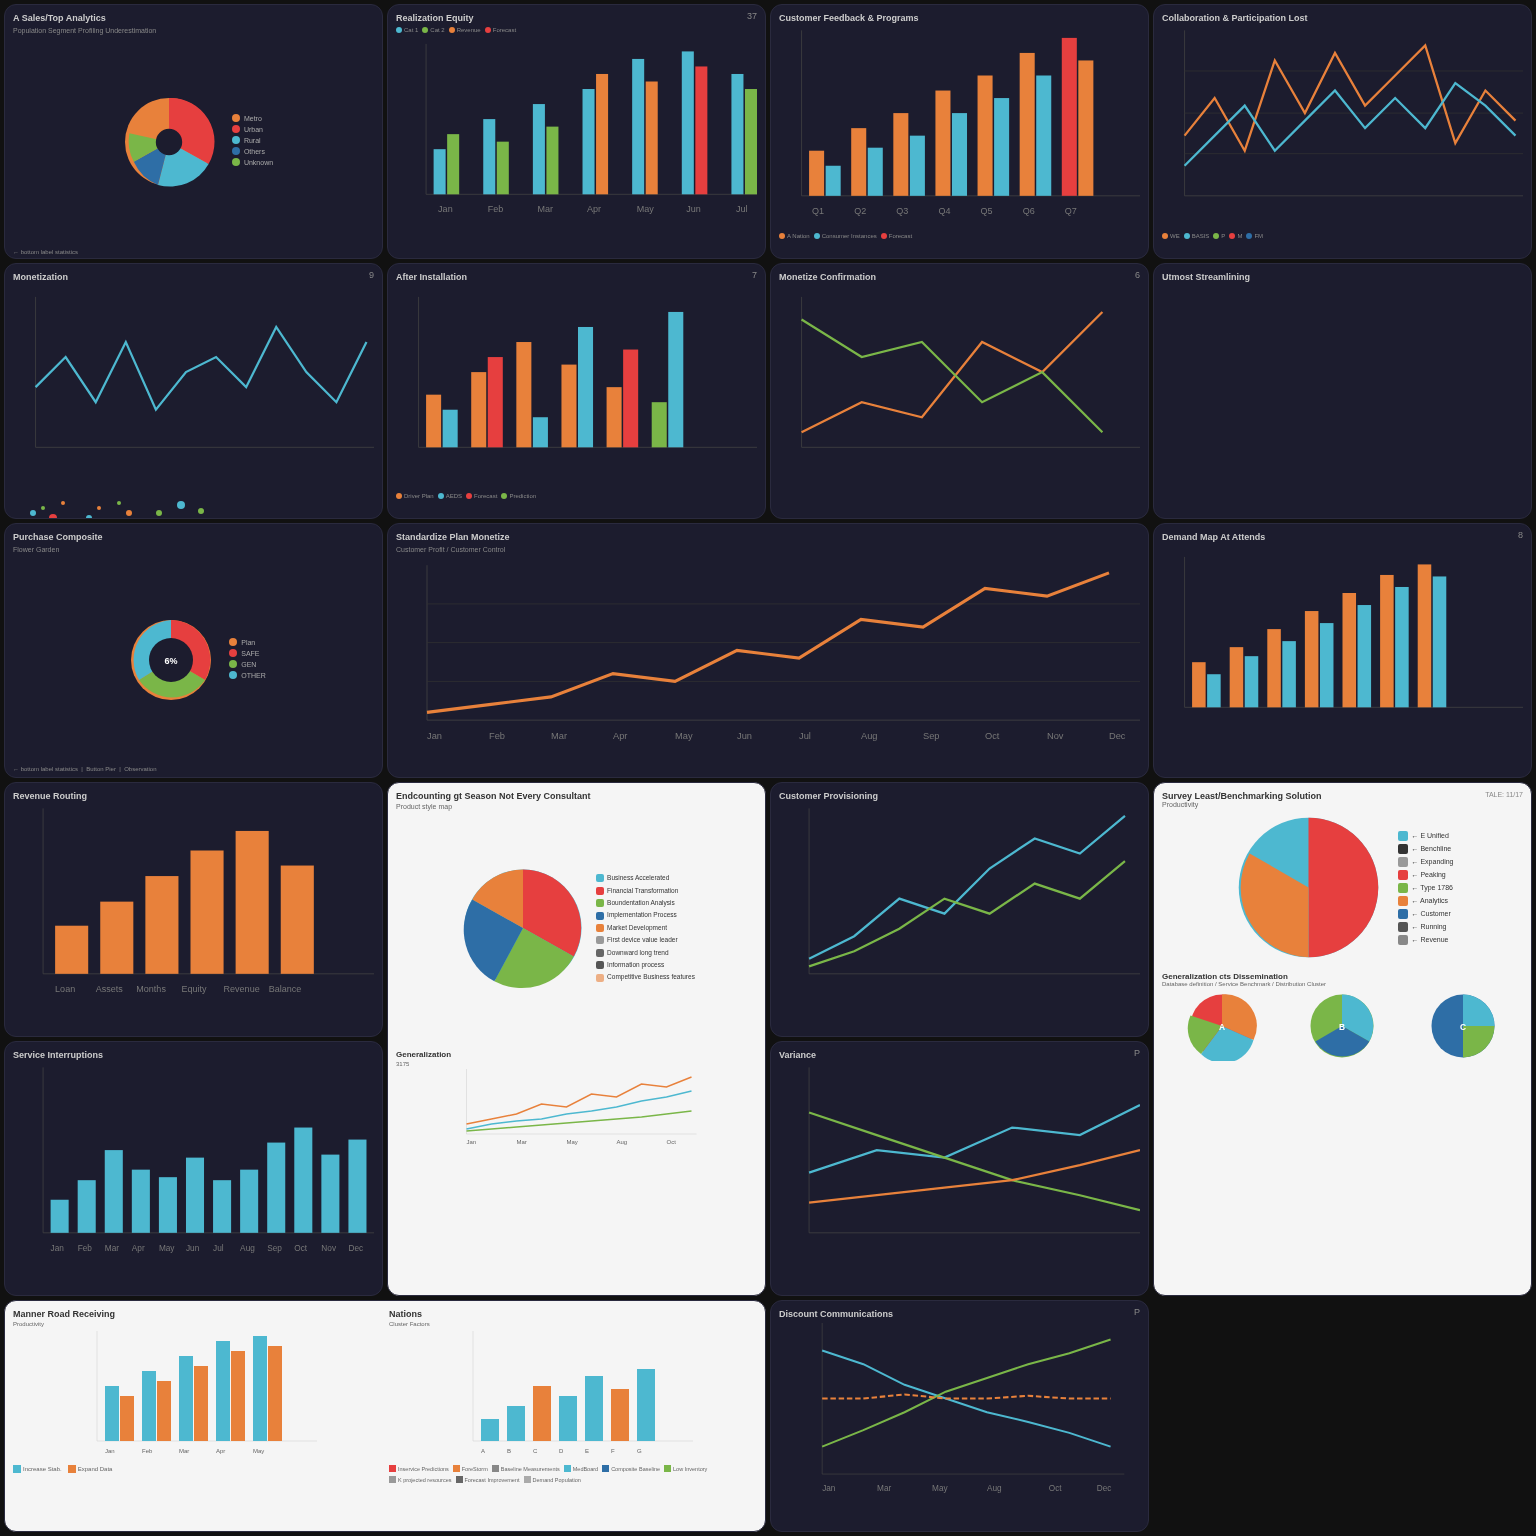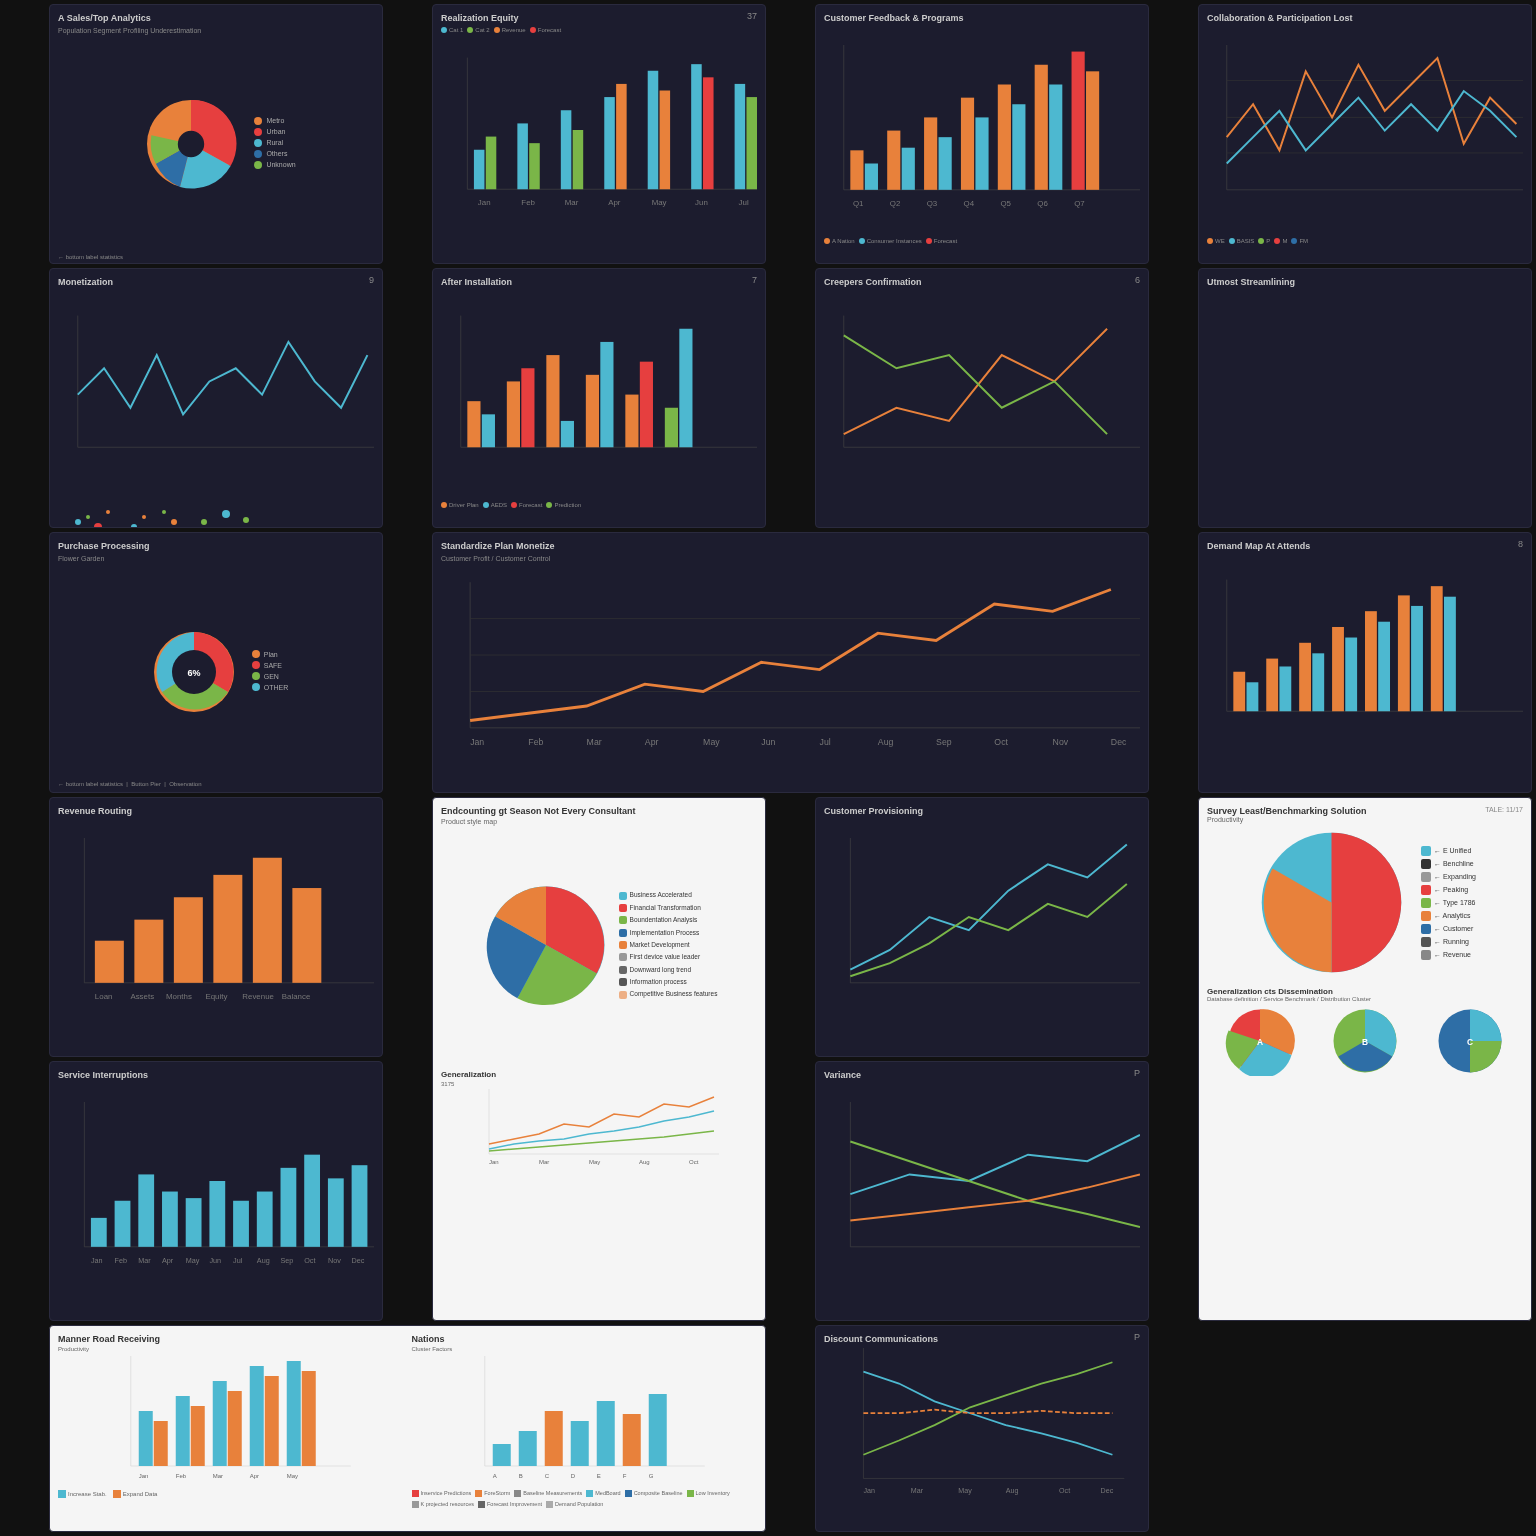--- a/index.html
+++ b/index.html
@@ -16,25 +16,24 @@
       grid-template-rows: repeat(5, 1fr);
       gap: 4px;
       width: 1536px;
       height: 1536px;
       padding: 4px;
       background: #111;
     }
     .panel {
       background: #1c1c2e;
       border: 1px solid #2a2a3e;
-      border-radius: 4px;
+      border-radius: 12px;
       padding: 8px;
       overflow: hidden;
       position: relative;
-      margin-left: 45px;
     }
     .panel-title {
       font-size: 9px;
       color: #ccc;
       margin-bottom: 4px;
       font-weight: bold;
       white-space: nowrap;
       overflow: hidden;
       text-overflow: ellipsis;
     }
@@ -363,38 +362,38 @@
           <span>Forecast</span>
         </div>
       <div class="legend-item">
           <div class="legend-dot" style="background:#7ab648"></div>
           <span>Prediction</span>
         </div>
     </div>
   </div>
 
   <div class="panel">
-    <div class="panel-title">Creepers Confirmation</div>
+    <div class="panel-title">Monetize Confirmation</div>
     <div class="panel-number">6</div>
     <div class="chart-area">
       <svg class="chart-svg" viewBox="0 0 240 120">
         <line x1="15" y1="0" x2="15" y2="100" stroke="#444" stroke-width="0.5"></line>
         <line x1="15" y1="100" x2="240" y2="100" stroke="#444" stroke-width="0.5"></line>
         <polyline points="15,90 55,70 95,80 135,30 175,50 215,10" fill="none" stroke="#e8813b" stroke-width="1.5"></polyline>
         <polyline points="15,15 55,40 95,30 135,70 175,50 215,90" fill="none" stroke="#7ab648" stroke-width="1.5"></polyline>
       </svg>
     </div>
   </div>
 
   <div class="panel">
     <div class="panel-title">Utmost Streamlining</div>
   </div>
 
   <div class="panel">
-    <div class="panel-title">Purchase Processing</div>
+    <div class="panel-title">Purchase Composite</div>
     <div class="panel-subtitle">Flower Garden</div>
     <div class="pie-container">
       <svg width="100" height="100" viewBox="0 0 100 100">
         <circle cx="50" cy="50" r="40" fill="#e8813b"></circle>
         <path d="M50,50 L50,10 A40,40 0 0,1 84,70 Z" fill="#e63f3f"></path>
         <path d="M50,50 L84,70 A40,40 0 0,1 18,70 Z" fill="#7ab648"></path>
         <path d="M50,50 L18,70 A40,40 0 0,1 50,10 Z" fill="#4db8d0"></path>
         <circle cx="50" cy="50" r="22" fill="#1c1c2e"></circle>
         <text x="50" y="54" font-size="9" fill="#fff" text-anchor="middle" font-weight="bold">6%</text>
       </svg>

